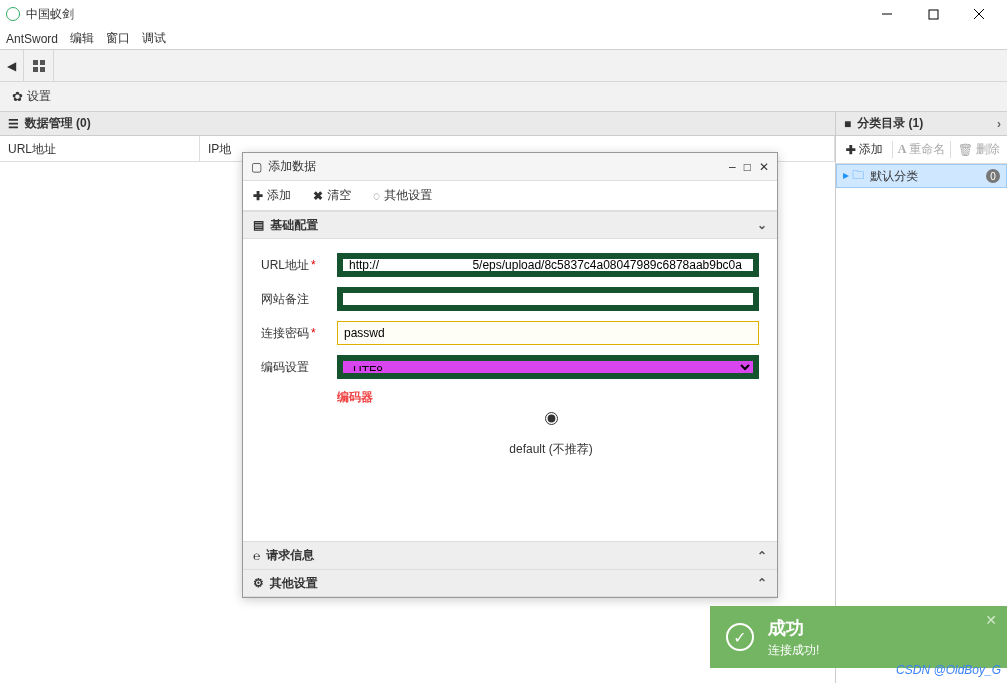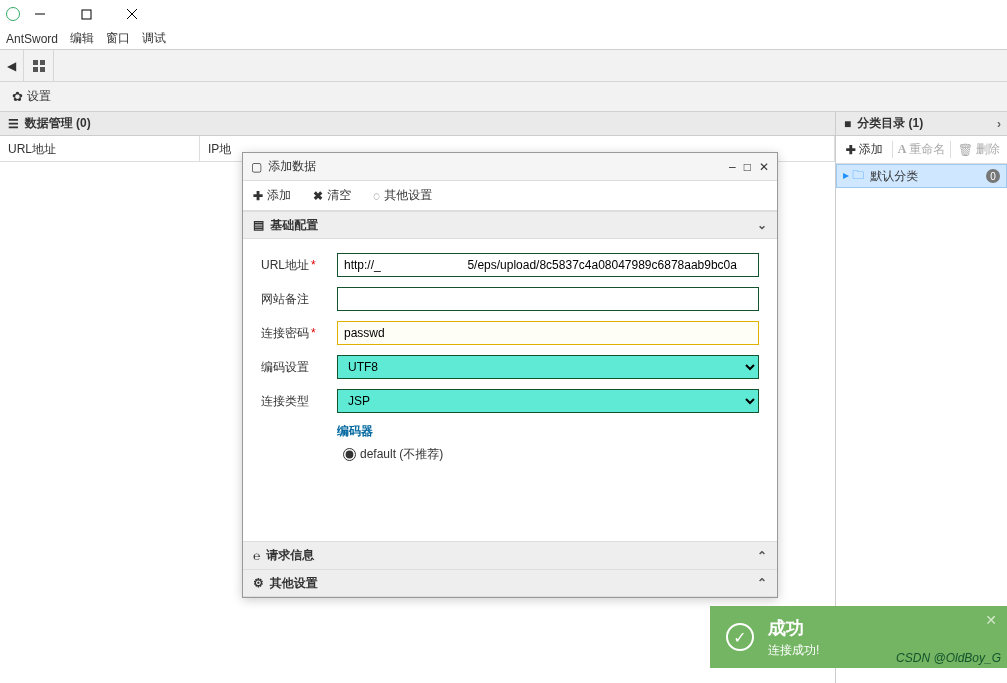--- a/index.html
+++ b/index.html
@@ -61,48 +61,49 @@
   .dlg-tool { display:flex; align-items:center; gap:4px; cursor:pointer; }
   
   .section-hdr { height:28px; background:#eee; border-top:1px solid #ddd; border-bottom:1px solid #ddd; display:flex; align-items:center; padding:0 10px; gap:6px; font-weight:bold; position:relative; }
   .section-hdr .caret { position:absolute; right:10px; color:#555; cursor:pointer; }
   .section-body { padding: 14px 18px 10px 18px; overflow:auto; }
   
   .form-row { display:flex; align-items:center; margin-bottom:10px; }
   .form-label { width: 76px; text-align:left; }
   .form-label .req { color:#d00; margin-left:2px; }
   .form-ctrl { flex:1; }
-  .form-ctrl input, .form-ctrl select { width:100%; height:24px; border:1px solid #14532d; padding:2px 6px; font-size:12px; }
-  .form-ctrl select { background:#5eead4; }
+  .form-ctrl input, .form-ctrl select { width:100%; height:24px; border:6px solid #14532d; padding:2px 6px; font-size:12px; }
+  .form-ctrl select { background:#d946ef; }
   .hl { border:1px solid #e0b000 !important; background:#fffef6; }
   
-  .sub-label { color:#0369a1; font-weight:bold; margin:10px 0 6px 0; }
-  .radio-row { display:flex; align-items:center; gap:4px; margin:6px 0 6px 6px; }
+  .sub-label { color:#ef4444; font-weight:bold; margin:10px 0 6px 0; }
+  .radio-row { display:flex; align-items:center; gap:16px; margin:6px 0 6px 6px;flex-direction:column; }
   .radio-row input[type=radio] { accent-color:#333; }
   
   .collapsed-section { height:28px; background:#eee; border-top:1px solid #ddd; display:flex; align-items:center; padding:0 10px; gap:6px; font-weight:bold; position:relative; cursor:pointer; }
   .collapsed-section .caret { position:absolute; right:10px; color:#555; }
   
   
   .toast { position:absolute; right:0; bottom:15px; width:297px; height:62px; background:#73b562; color:#fff; display:flex; align-items:center; padding:0 16px; gap:14px; }
   .toast .check { width:28px; height:28px; border:2px solid #fff; border-radius:50%; display:flex; align-items:center; justify-content:center; font-size:16px; }
   .toast .txt .t1 { font-size:18px; font-weight:bold; }
   .toast .txt .t2 { font-size:12px; margin-top:2px; }
   .toast .close { position:absolute; right:10px; top:6px; color:#d5e8cd; cursor:pointer; font-size:14px; }
   
   
-  .watermark { position:absolute; right:6px; bottom:18px; color:#14532d; font-size:12px; font-style:italic; }
+  .watermark { position:absolute; right:6px; bottom:6px; color:#3b82f6; font-size:12px; font-style:italic; }
   
   svg { display:block; }
 </style>
 </head>
 <body>
 
 <div class="titlebar">
   <div class="appicon"></div>
+  <div class="title">中国蚁剑</div>
   <div class="winbtns">
     <div class="winbtn">
         <svg width="12" height="12">
           <line x1="1" y1="6" x2="11" y2="6" stroke="#000" stroke-width="1"></line>
         </svg>
       </div>
     <div class="winbtn">
         <svg width="11" height="11">
           <rect x="1" y="1" width="9" height="9" fill="none" stroke="#000" stroke-width="1"></rect>
         </svg>
@@ -218,24 +219,20 @@
       <div class="form-ctrl"><input type="text" value="" style=""></div>
     </div>
     <div class="form-row">
       <div class="form-label"><span>连接密码</span><span class="req">*</span></div>
       <div class="form-ctrl"><input type="text" class="hl" value="passwd" style=""></div>
     </div>
     <div class="form-row">
       <div class="form-label"><span>编码设置</span></div>
       <div class="form-ctrl"><select><option>UTF8</option></select></div>
     </div>
-    <div class="form-row">
-      <div class="form-label"><span>连接类型</span></div>
-      <div class="form-ctrl"><select><option>JSP</option></select></div>
-    </div>
 
     <div style="margin-left:76px;">
       <div class="sub-label">编码器</div>
       <div class="radio-row">
         <input type="radio" checked="" style="">
         <span>default (不推荐)</span>
       </div>
     </div>
   </div>
 

